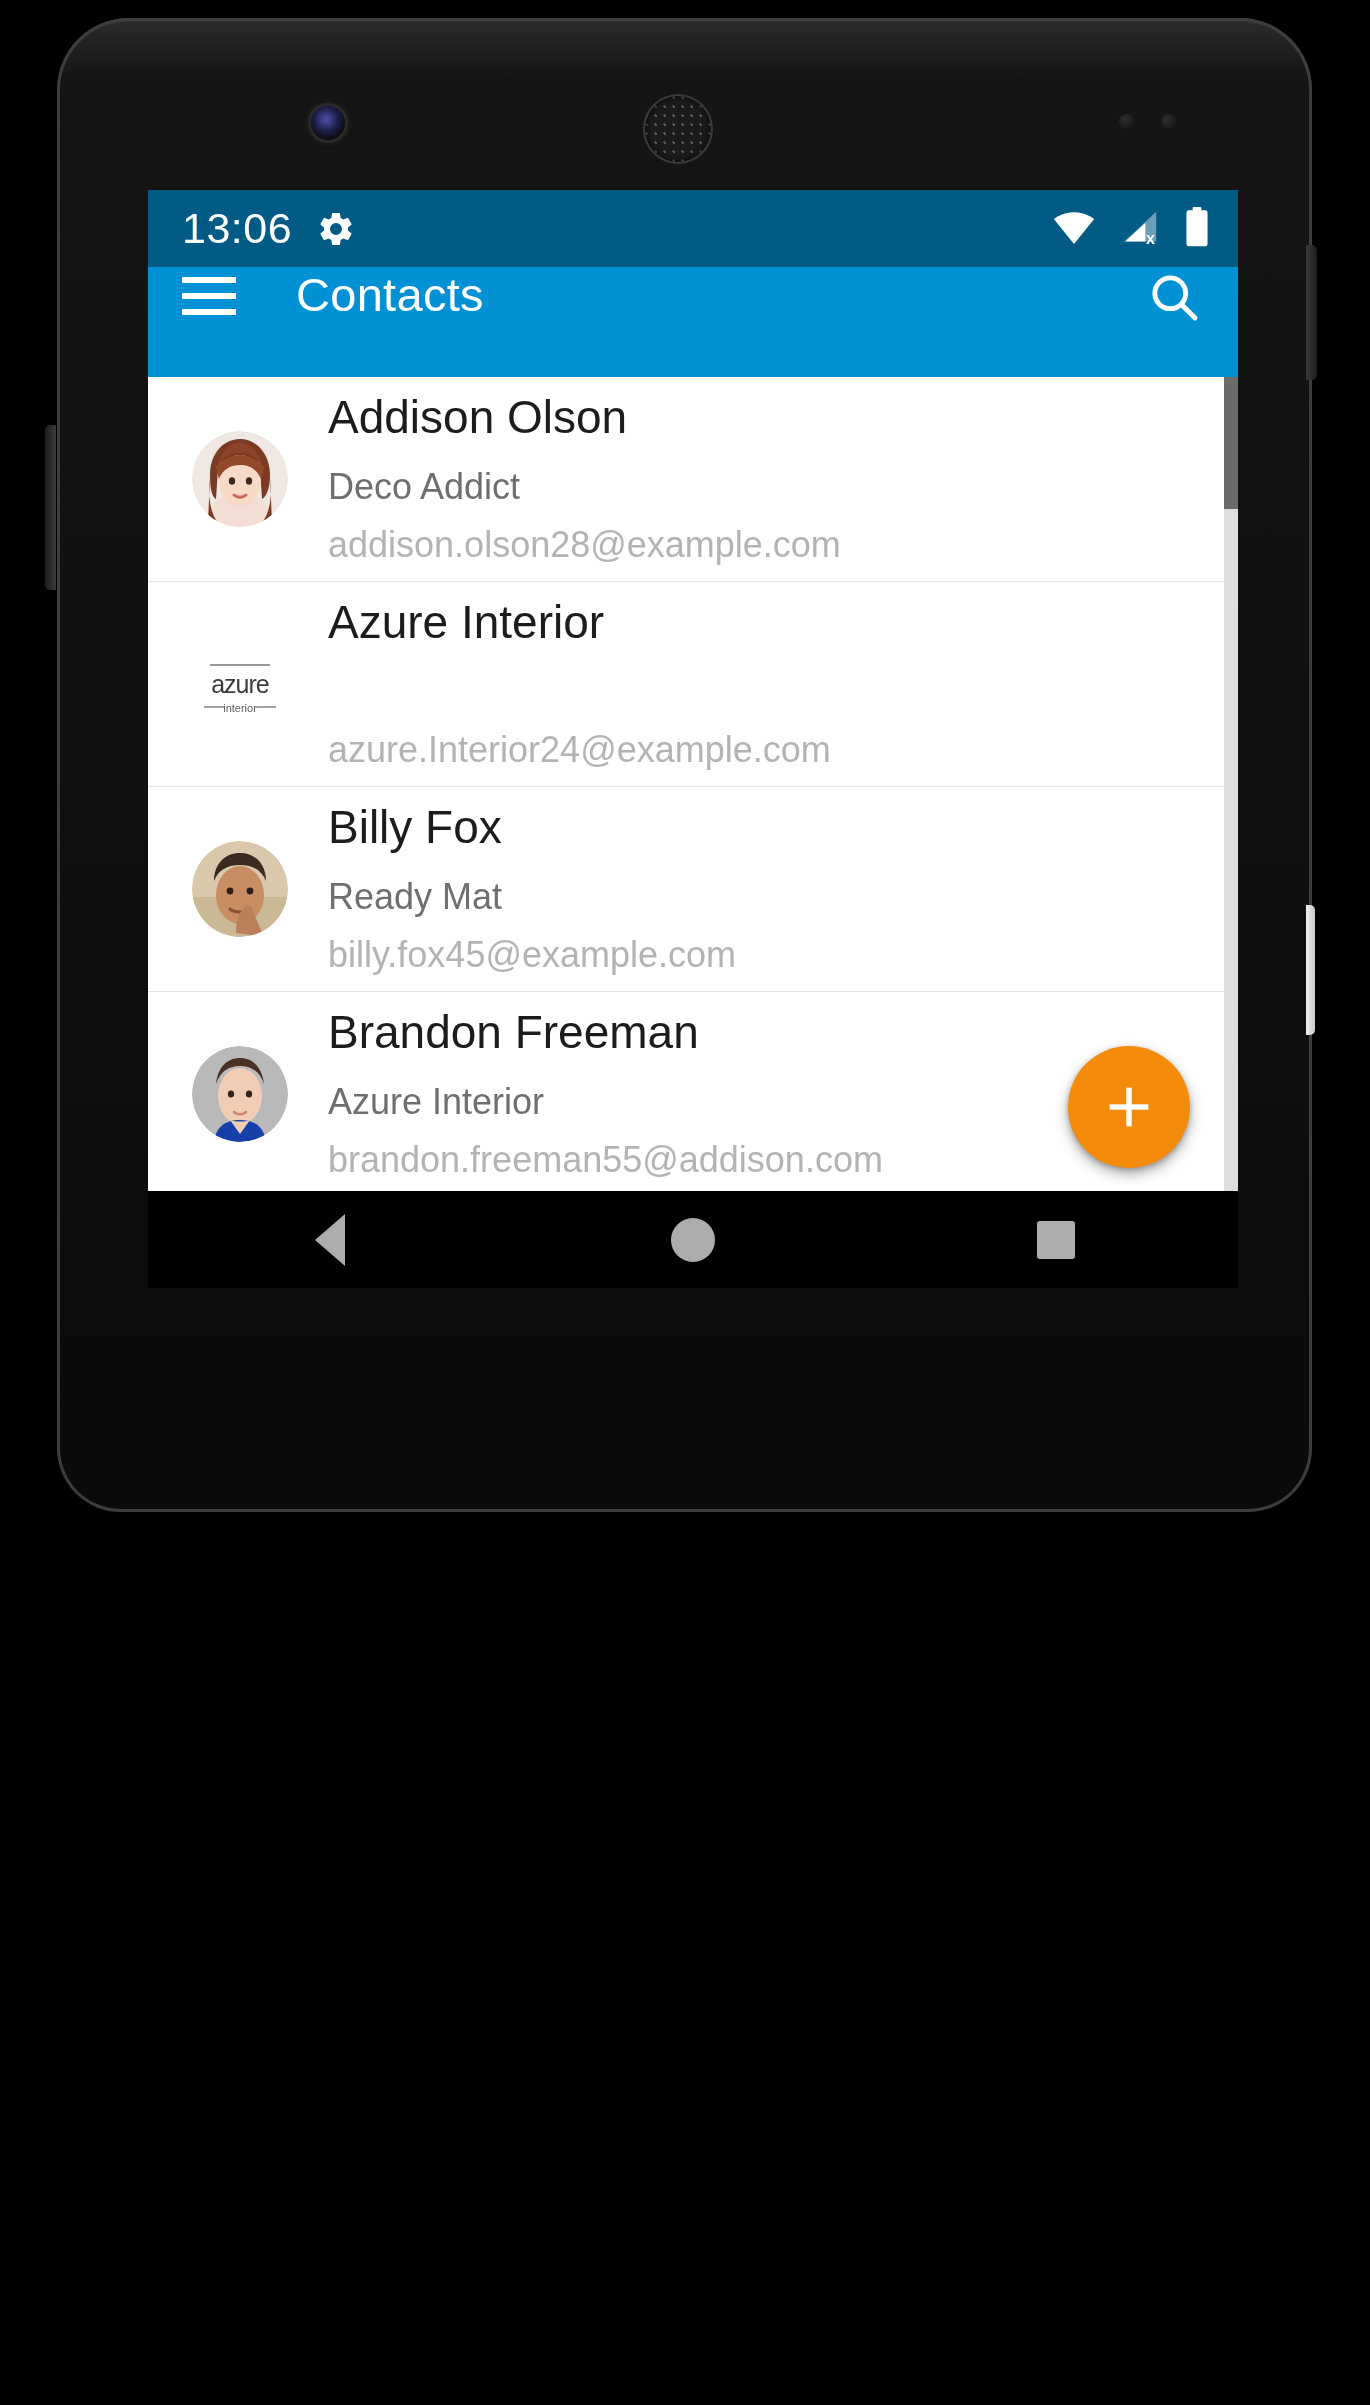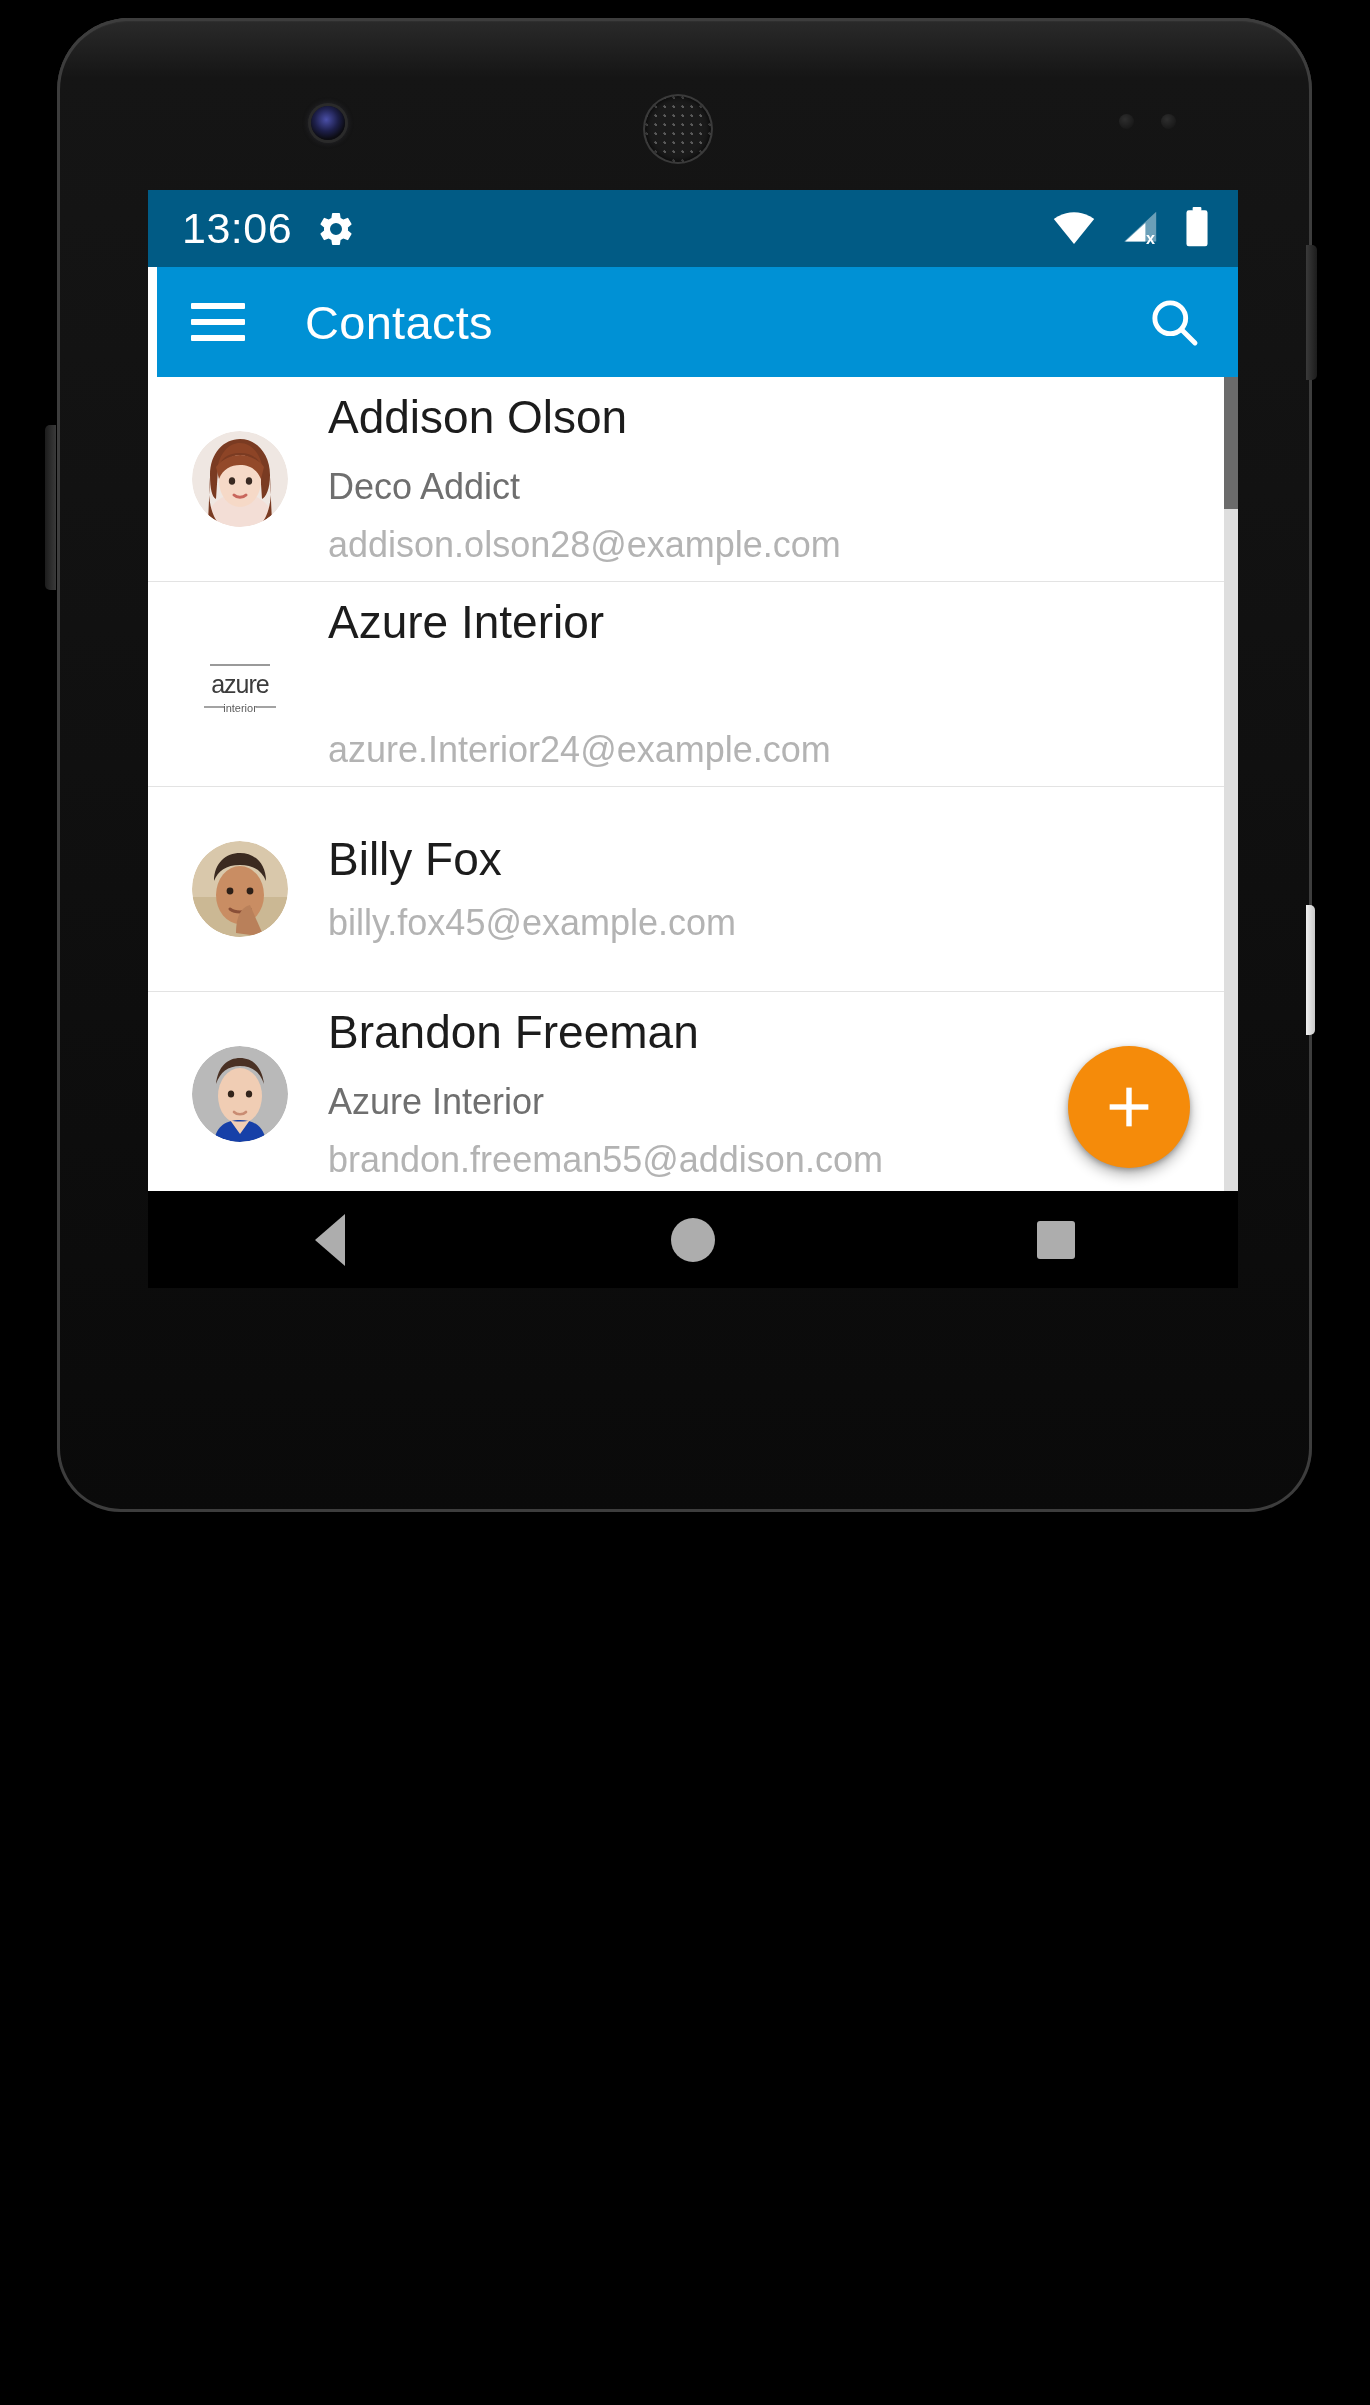--- a/index.html
+++ b/index.html
@@ -84,23 +84,22 @@
   }
   #status-time{ color:#fff; font-size:43px; letter-spacing:.5px; }
   #status-gear{ margin-left:24px; display:flex; align-items:center; }
   #status-right{ margin-left:auto; display:flex; align-items:center; gap:22px; }
 
   
   #app-bar{
     position:relative;
     height:110px;
     background:#0091D5;
-    display:flex; align-items:center;
+    display:flex; 
     padding:0 34px 0 34px;
-    margin-left:9px;
   }
   #menu-button{ width:58px; height:58px; display:flex; flex-direction:column; justify-content:center; gap:10px; cursor:pointer; }
   .menu-line{ height:6px; background:#fff; border-radius:1px; width:54px; }
   #app-title{ color:#fff; font-size:47px; margin-left:56px; font-weight:400; letter-spacing:.3px; }
   #search-button{ margin-left:auto; width:60px; height:60px; display:flex; align-items:center; justify-content:center; cursor:pointer; }
 
   
   #contact-list{
     position:absolute;
     left:0; top:187px; right:0; bottom:0;
@@ -298,20 +297,21 @@
               <ellipse cx="38" cy="50" rx="3.4" ry="3.4" fill="#2e2018"></ellipse>
               <ellipse cx="58" cy="50" rx="3.4" ry="3.4" fill="#2e2018"></ellipse>
               <path d="M38 68c5 4 15 4 20 0" stroke="#8a4f37" stroke-width="3" fill="none" stroke-linecap="round"></path>
               <path d="M44 92c0-18 6-26 14-28l14 32z" fill="#b9805a"></path>
             </g>
           </svg>
         </div>
       </div>
       <div class="contact-text">
         <div class="contact-name">Billy Fox</div>
+        <div class="contact-company">Ready Mat</div>
         <div class="contact-email">billy.fox45@example.com</div>
       </div>
     </div>
 
     <div class="contact-row">
       <div class="avatar-wrap">
         <div class="avatar">
           <svg width="96" height="96" viewBox="0 0 96 96">
             <defs>
                 <clipPath id="c3">

